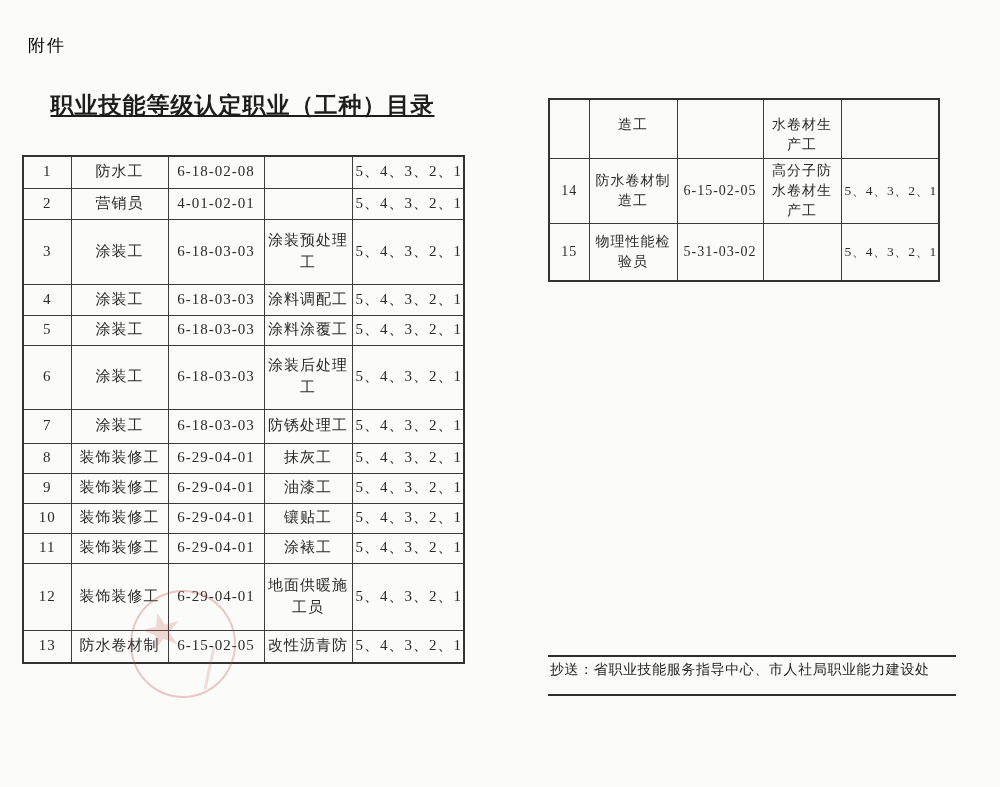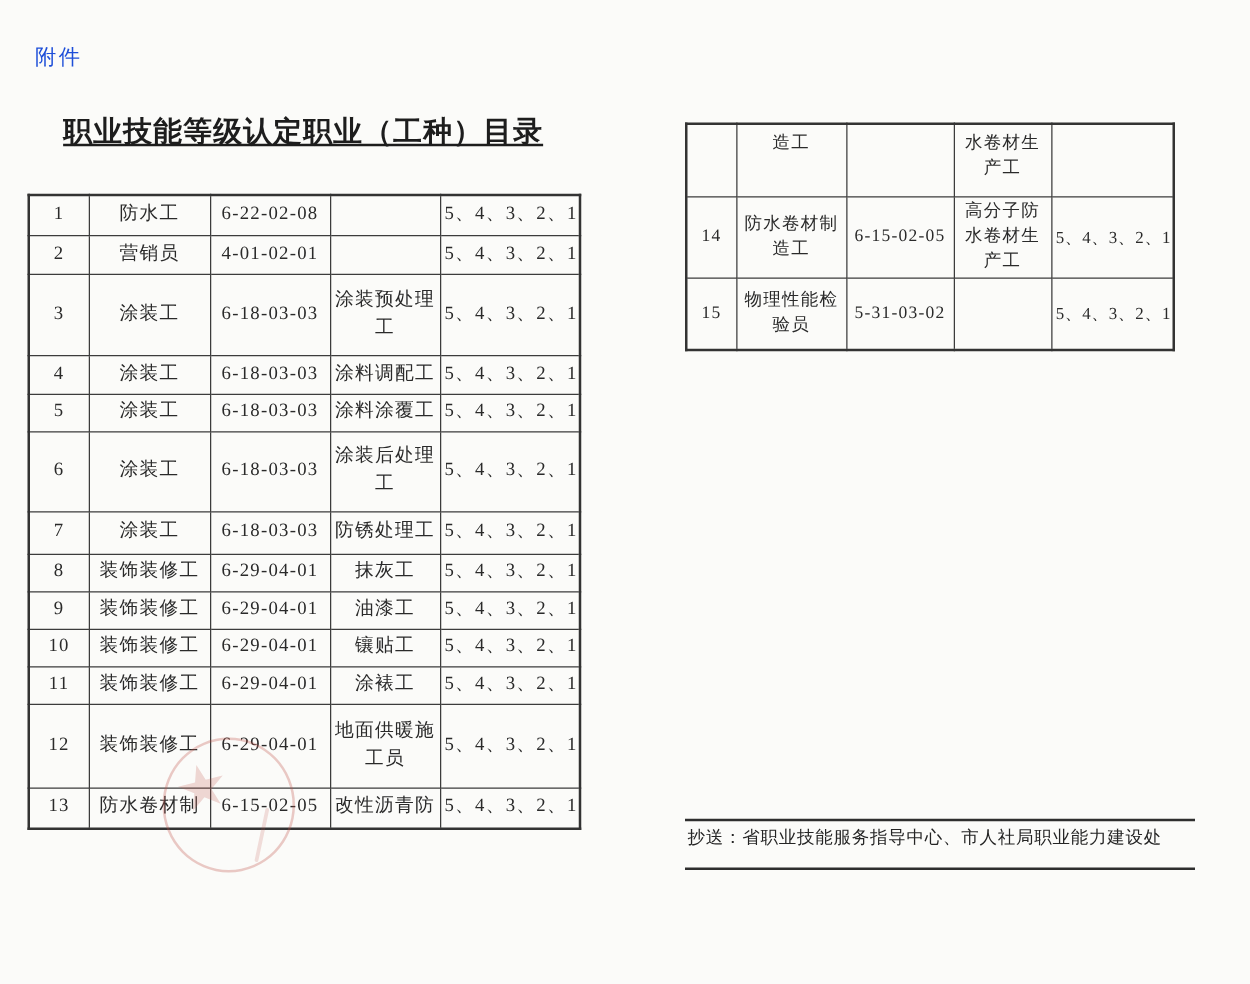--- a/index.html
+++ b/index.html
@@ -5,21 +5,21 @@
   html,body{margin:0;padding:0;}
   body{
     width:1000px;height:787px;position:relative;overflow:hidden;
     background:#fbfbf9;
     font-family:"Liberation Serif","DejaVu Serif",serif;
     color:#262626;
   }
   .attachment{
     position:absolute;left:28px;top:34px;
     font-family:"Liberation Sans","DejaVu Sans",sans-serif;
-    font-size:17px;font-weight:500;letter-spacing:2px;color:#1d4ed8;
+    font-size:17px;font-weight:500;letter-spacing:2px;color:#000000;
   }
   .doc-title{
     position:absolute;left:22px;top:90px;width:441px;
     text-align:center;font-size:23px;font-weight:bold;letter-spacing:1px;
     color:#1d1d1d;
     text-decoration:underline;
   }
   table.catalog{
     position:absolute;border-collapse:collapse;table-layout:fixed;
     background:transparent;
@@ -36,21 +36,21 @@
   table.catalog th{font-size:16px;font-weight:600;letter-spacing:1px;color:#222;}
   #left-table{left:22px;top:155px;width:441px;}
   #right-table{left:548px;top:98px;width:390px;}
   .c-code{letter-spacing:0.5px;white-space:nowrap;font-size:15px;}
   .c-levels{letter-spacing:1px;white-space:nowrap;font-size:14px;padding:2px 1px;}
   #right-table td{font-size:14px;}
   #right-table .c-levels{font-size:13.5px;letter-spacing:0.5px;}
   tr.h30{height:30px} tr.h31{height:31px} tr.h32{height:32px}
   tr.h33{height:33px} tr.h34{height:34px} tr.h58{height:58px}
   tr.h57{height:57px} tr.h64{height:64px} tr.h65{height:65px} tr.h67{height:67px}
-  tr.valign-top td{vertical-align:top;padding-top:5px;}
+  tr.valign-top td{vertical-align:top;padding-top:15px;}
   .cc-footer{
     position:absolute;left:548px;top:655px;width:404px;
     border-top:2px solid #2e2e2e;border-bottom:2px solid #2e2e2e;
     padding:4px 2px 15px 2px;
     font-size:14px;letter-spacing:0.6px;color:#252525;
   }
   .stamp{
     position:absolute;left:128px;top:588px;width:120px;height:120px;
     pointer-events:none;filter:blur(0.6px);
   }
@@ -81,21 +81,21 @@
     <col style="width:48px">
       <col style="width:97px">
       <col style="width:96px">
       <col style="width:88px">
       <col style="width:112px">
   </colgroup>
   <tbody>
   <tr class="h32">
     <td>1</td>
     <td>防水工</td>
-    <td class="c-code">6-22-02-08</td>
+    <td class="c-code">6-18-02-08</td>
     <td></td>
     <td class="c-levels">5、4、3、2、1</td>
   </tr>
   <tr class="h31">
     <td>2</td>
     <td>营销员</td>
     <td class="c-code">4-01-02-01</td>
     <td></td>
     <td class="c-levels">5、4、3、2、1</td>
   </tr>

